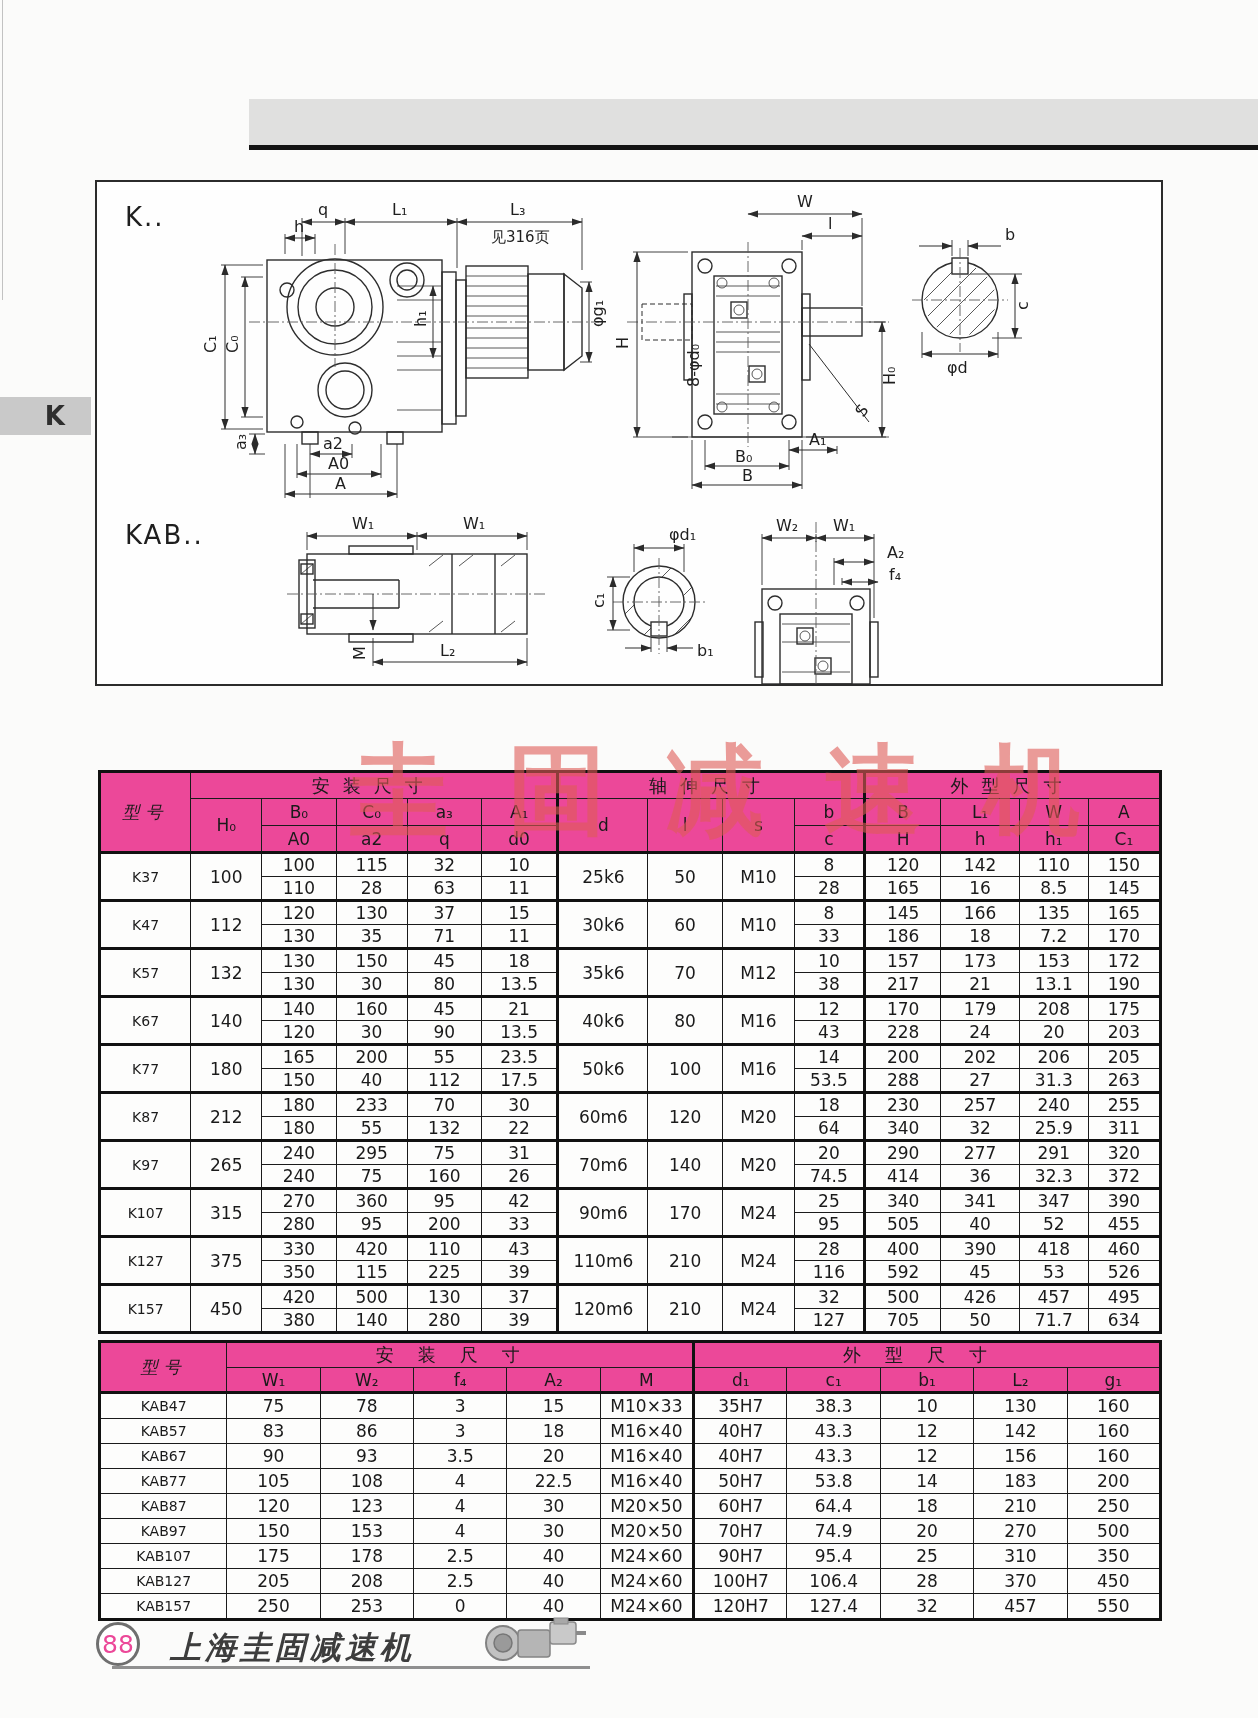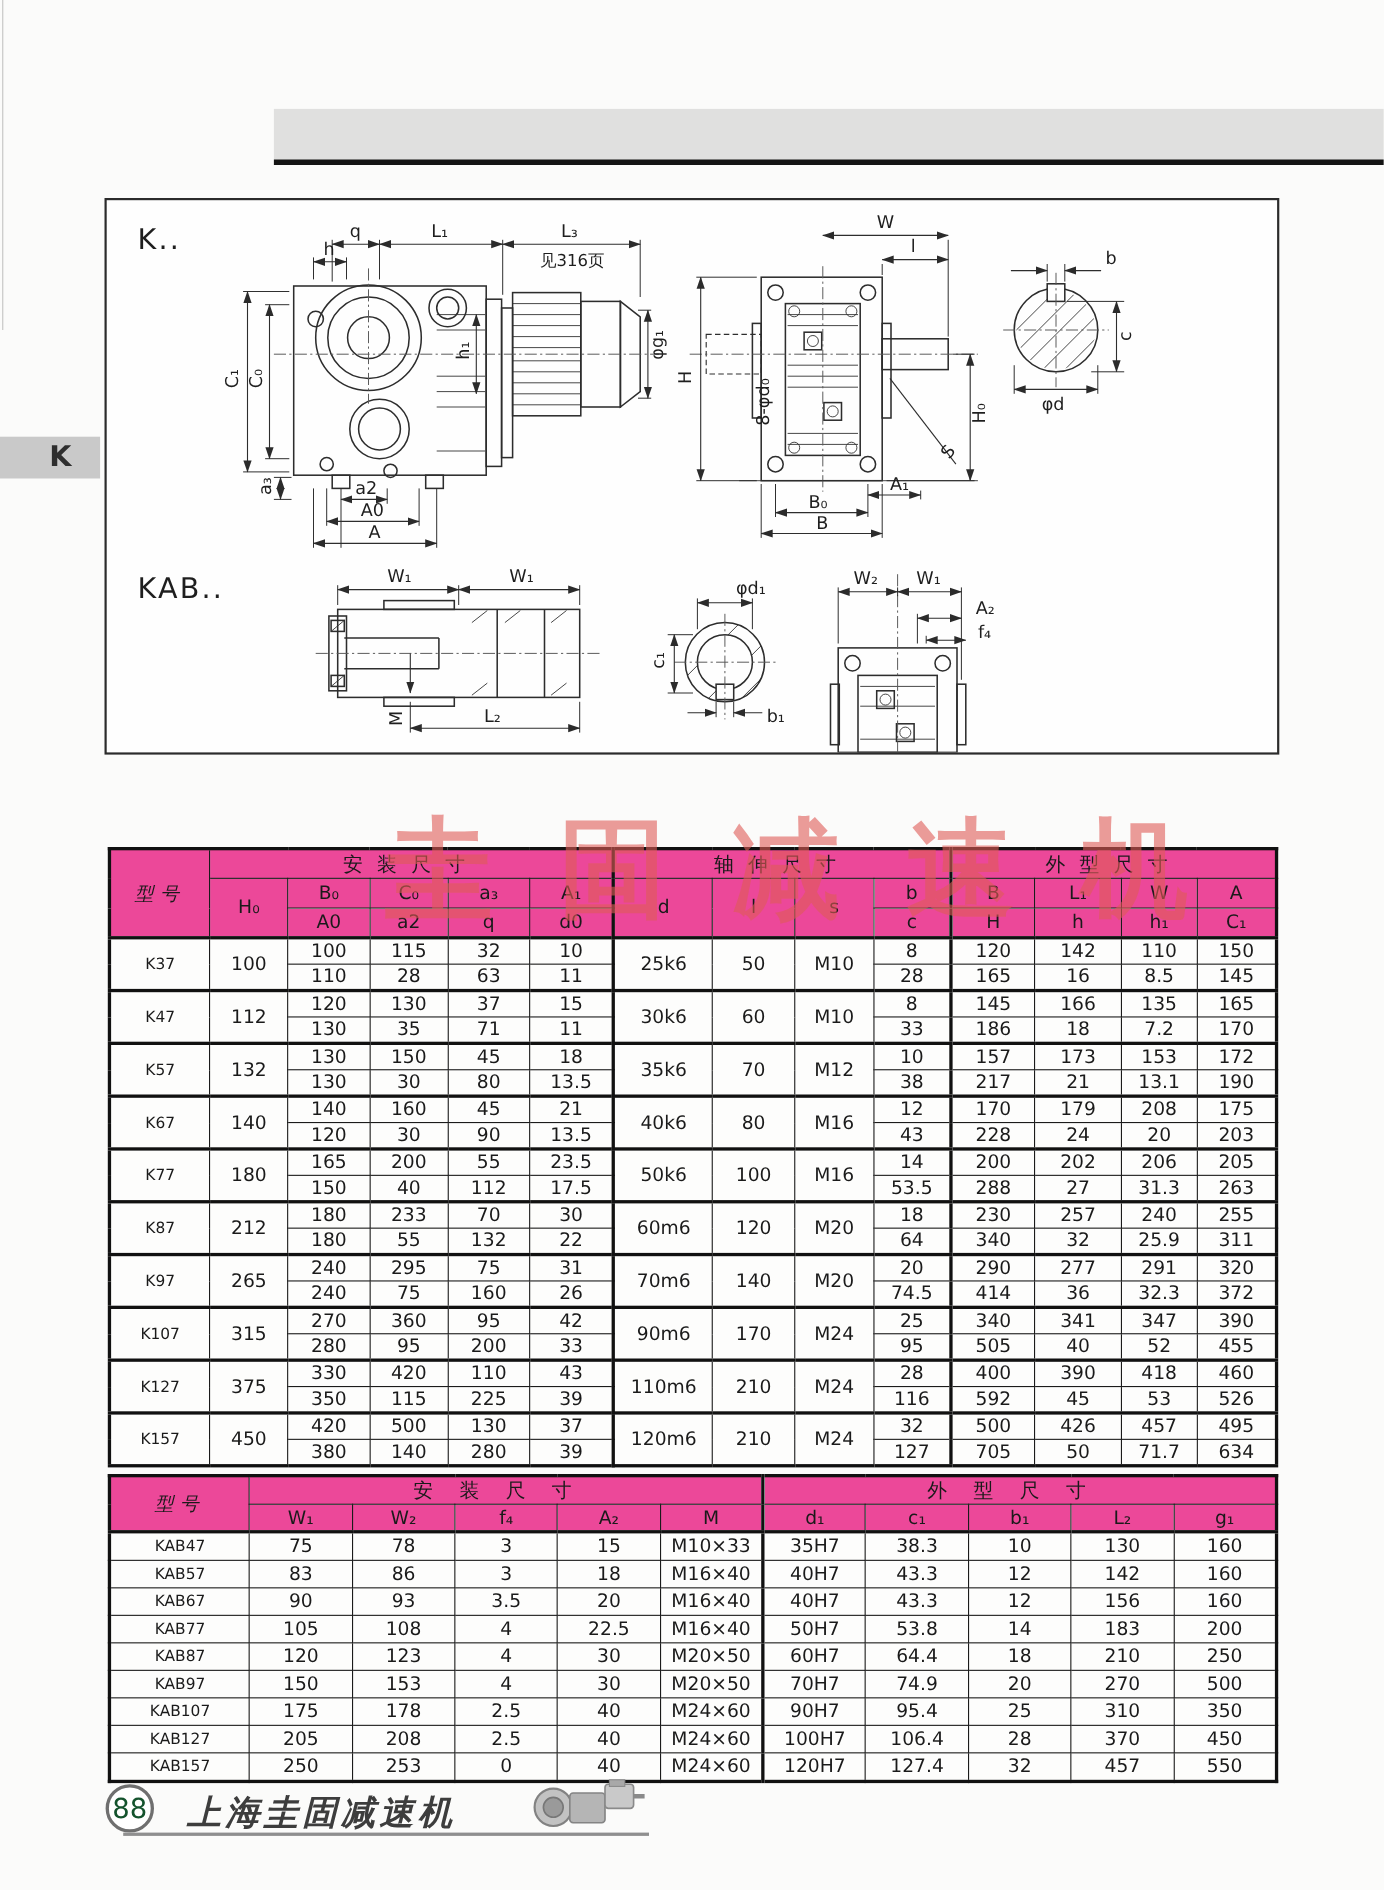--- a/index.html
+++ b/index.html
@@ -58,21 +58,21 @@
   .grp{letter-spacing:13px;font-size:18px;}
   .grp2{letter-spacing:24px;font-size:18px;}
   .mlab{letter-spacing:6px;font-size:17px;font-style:italic;}
   .thickL{border-left:3px solid #111 !important;}
   .hb{border-bottom:3px solid #111 !important;}
   .mb{border-bottom:3px solid #111 !important;}
   
   .page-circle{
     position:absolute;left:96px;top:1622px;width:44px;height:44px;border:3px solid #6f6f6f;
     border-radius:50%;box-sizing:border-box;background:#fff;
-    display:flex;align-items:center;justify-content:center;font-size:25px;color:#14532d;
+    display:flex;align-items:center;justify-content:center;font-size:25px;color:#ec4899;
   }
   .brand{
     position:absolute;left:170px;top:1627px;font-size:31px;font-weight:bold;font-style:italic;
     color:#3d3d3d;letter-spacing:4px;white-space:nowrap;
   }
   .motor-thumb{position:absolute;left:478px;top:1610px;}
   .footer-line{position:absolute;left:112px;top:1666px;width:478px;height:3px;background:#8f8f8f;}
 </style>
 </head>
 <body>

